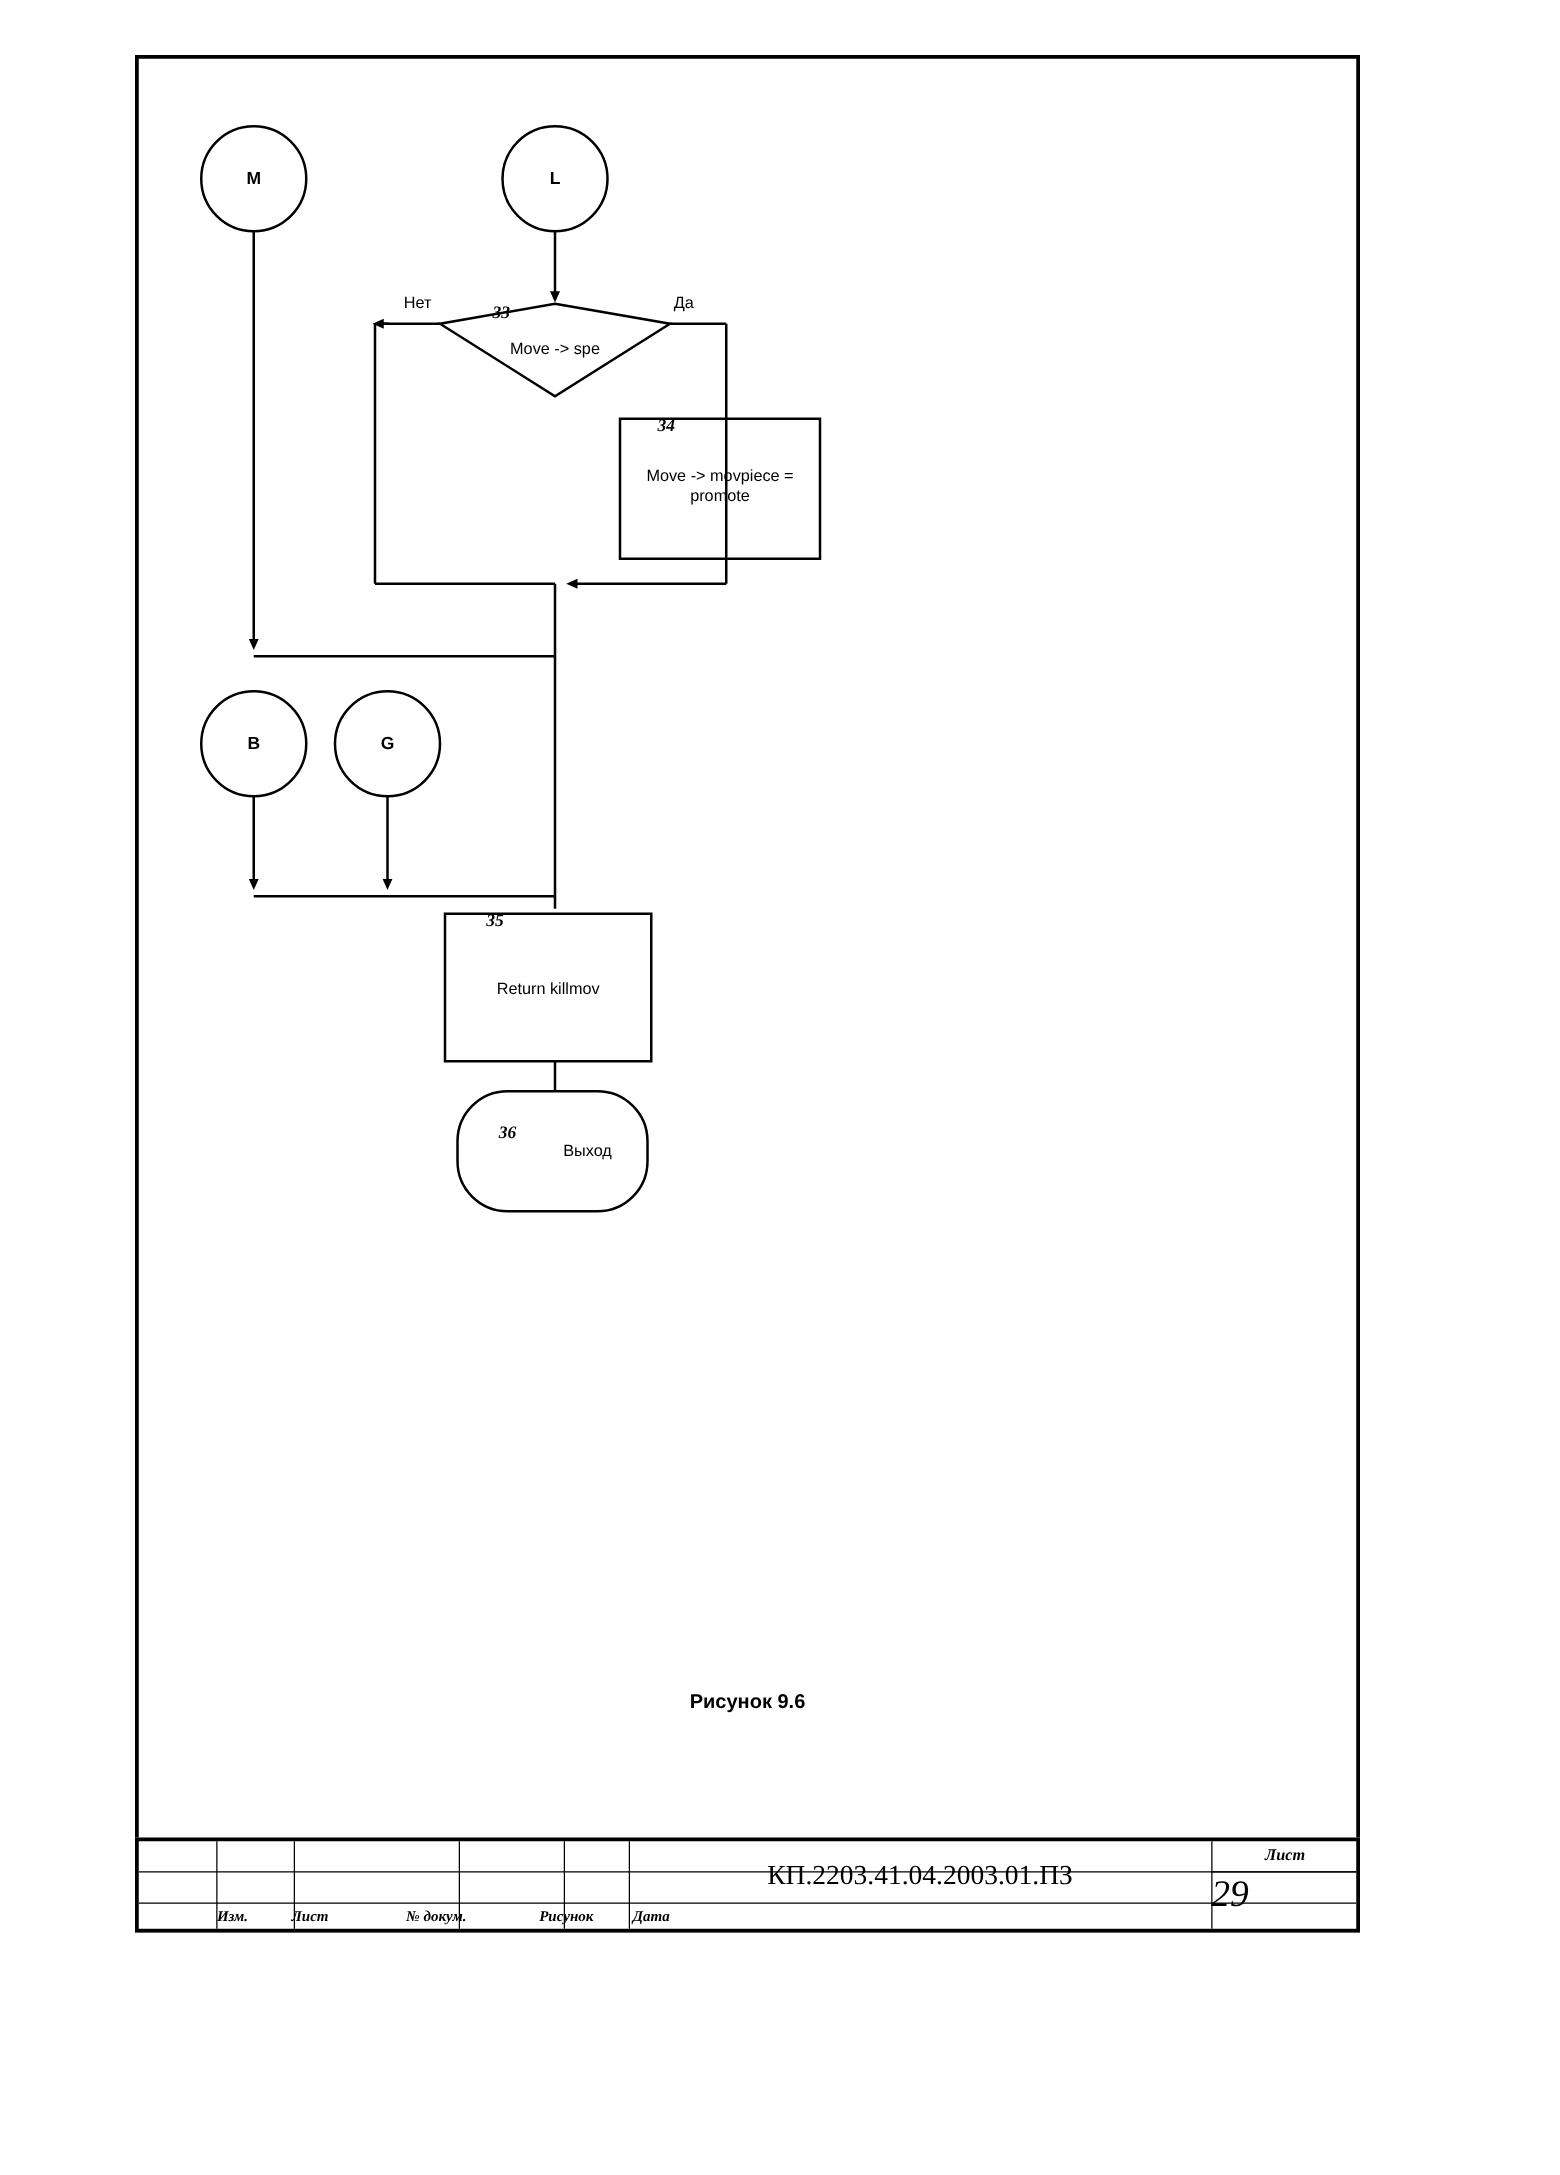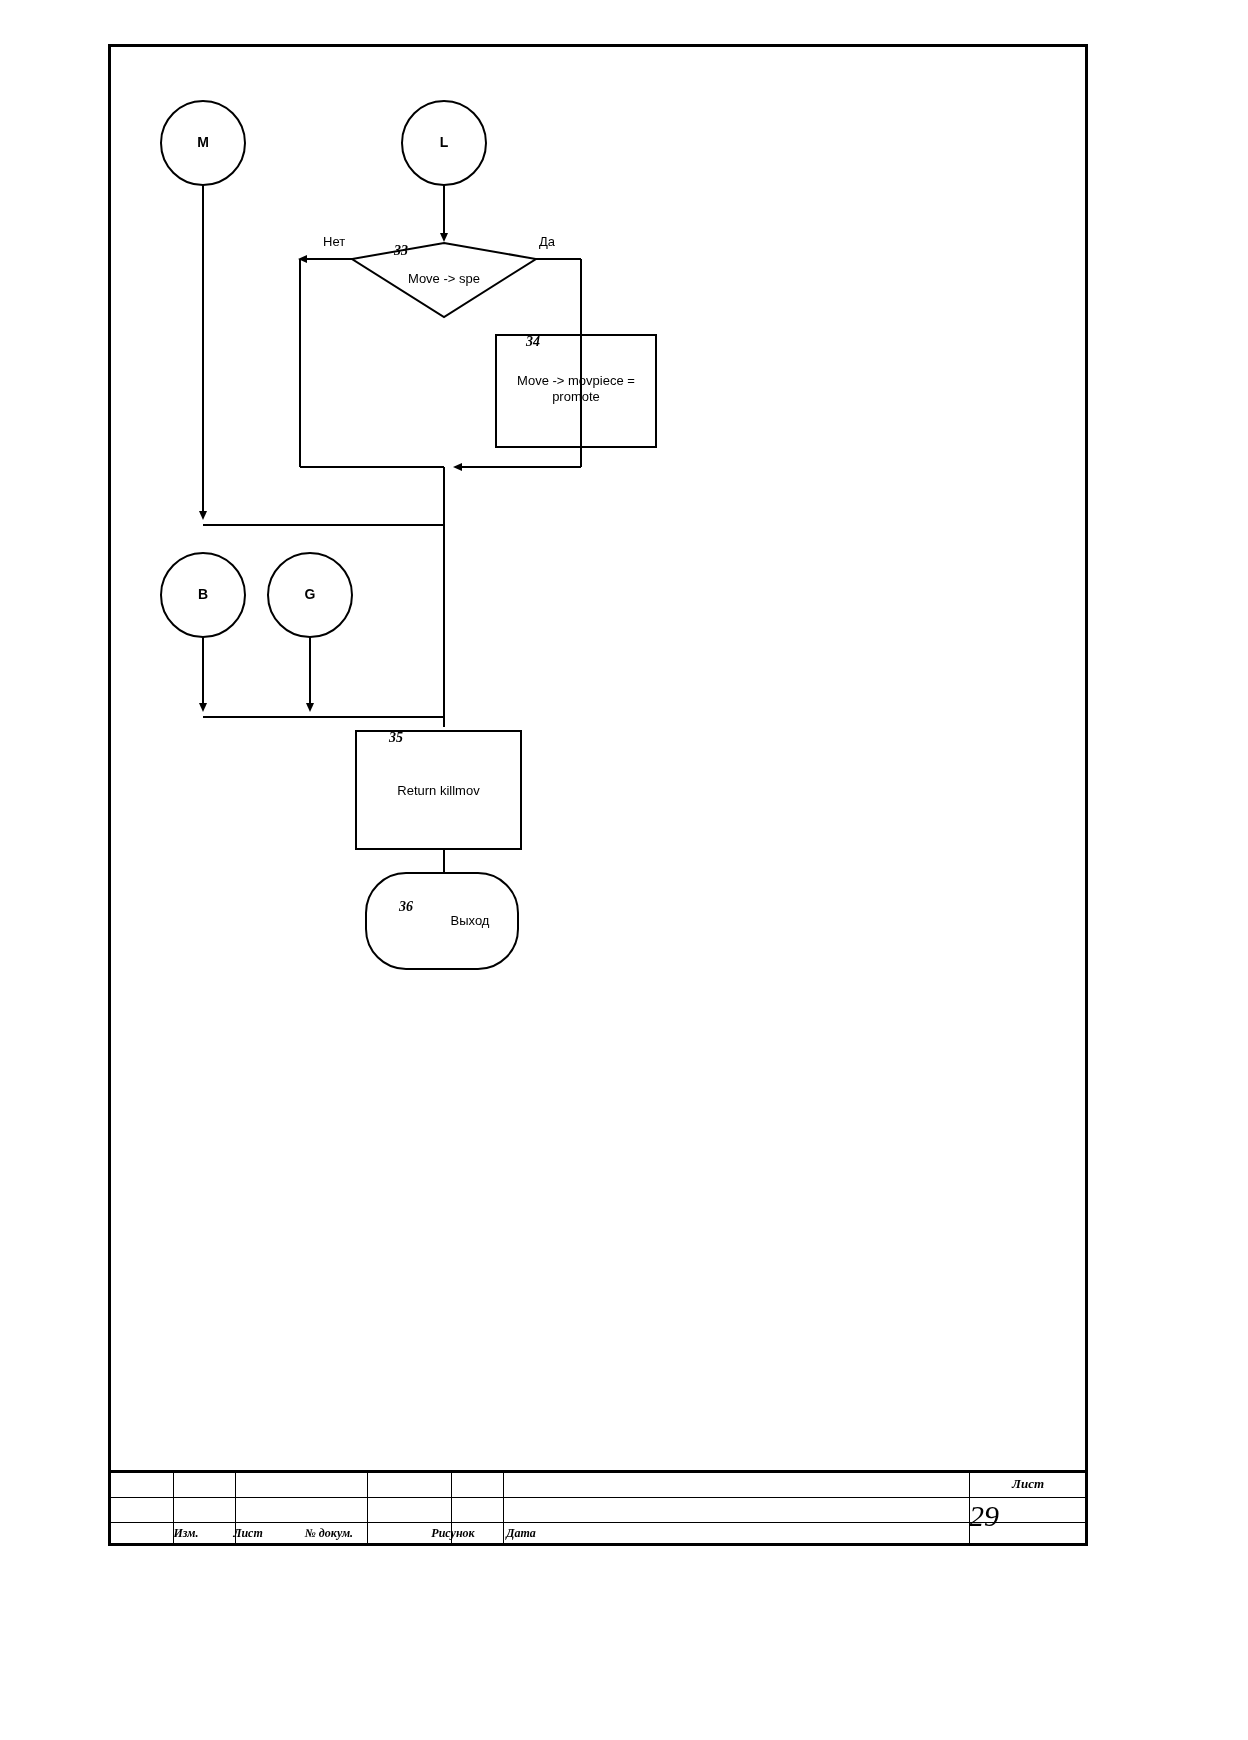--- a/index.html
+++ b/index.html
@@ -116,38 +116,40 @@
       <div class="node-label" style="left:253px;top:224px;width:160px;">Move -&gt; spe</div>
       <div class="node-label" style="left:390px;top:326px;width:150px;">Move -&gt; movpiece =
 promote</div>
       <div class="node-label" style="left:250px;top:736px;width:155px;">Return killmov</div>
       <div class="node-label" style="left:271px;top:866px;width:176px;">Выход</div>
 
       <div class="edge-label" style="left:212px;top:187px;">Нет</div>
       <div class="edge-label" style="left:428px;top:187px;">Да</div>
     </div>
 
+    <div class="caption" id="caption-figure">Рисунок 9.6</div>
   </div>
 
   <div id="title-block">
     <div id="tb-grid">
       <div class="h" style="top:24px;"></div>
       <div class="h" style="top:49px;"></div>
       <div class="v" style="left:62px;"></div>
       <div class="v" style="left:124px;"></div>
       <div class="v" style="left:256px;"></div>
       <div class="v" style="left:340px;"></div>
       <div class="v" style="left:392px;"></div>
       <div class="v" style="left:858px;"></div>
       <div class="h" style="top:24px;left:858px;width:118px;"></div>
     </div>
 
     <div class="tb-col-head" style="left:0px;width:62px;">Изм.</div>
     <div class="tb-col-head" style="left:62px;width:62px;">Лист</div>
-    <div class="tb-col-head" style="left:108px;width:132px;">№ докум.</div>
+    <div class="tb-col-head" style="left:128px;width:132px;">№ докум.</div>
     <div class="tb-col-head" style="left:256px;width:84px;">Рисунок</div>
     <div class="tb-col-head" style="left:340px;width:52px;">Дата</div>
 
+    <div id="tb-doc-code">КП.2203.41.04.2003.01.ПЗ</div>
     <div id="tb-list-head">Лист</div>
     <div id="tb-list-num">29</div>
   </div>
 
 </div>
 
 </body></html>

